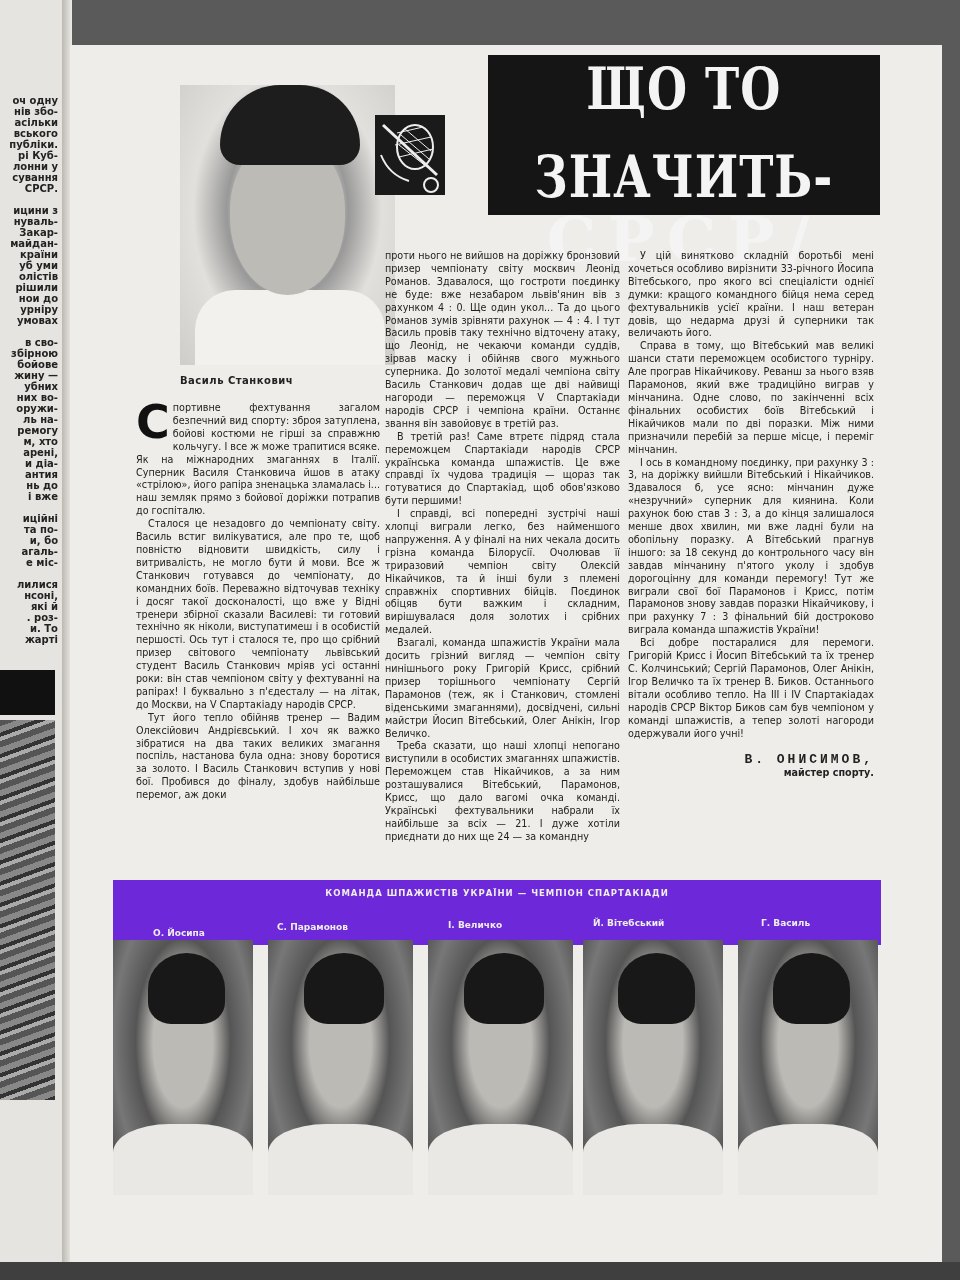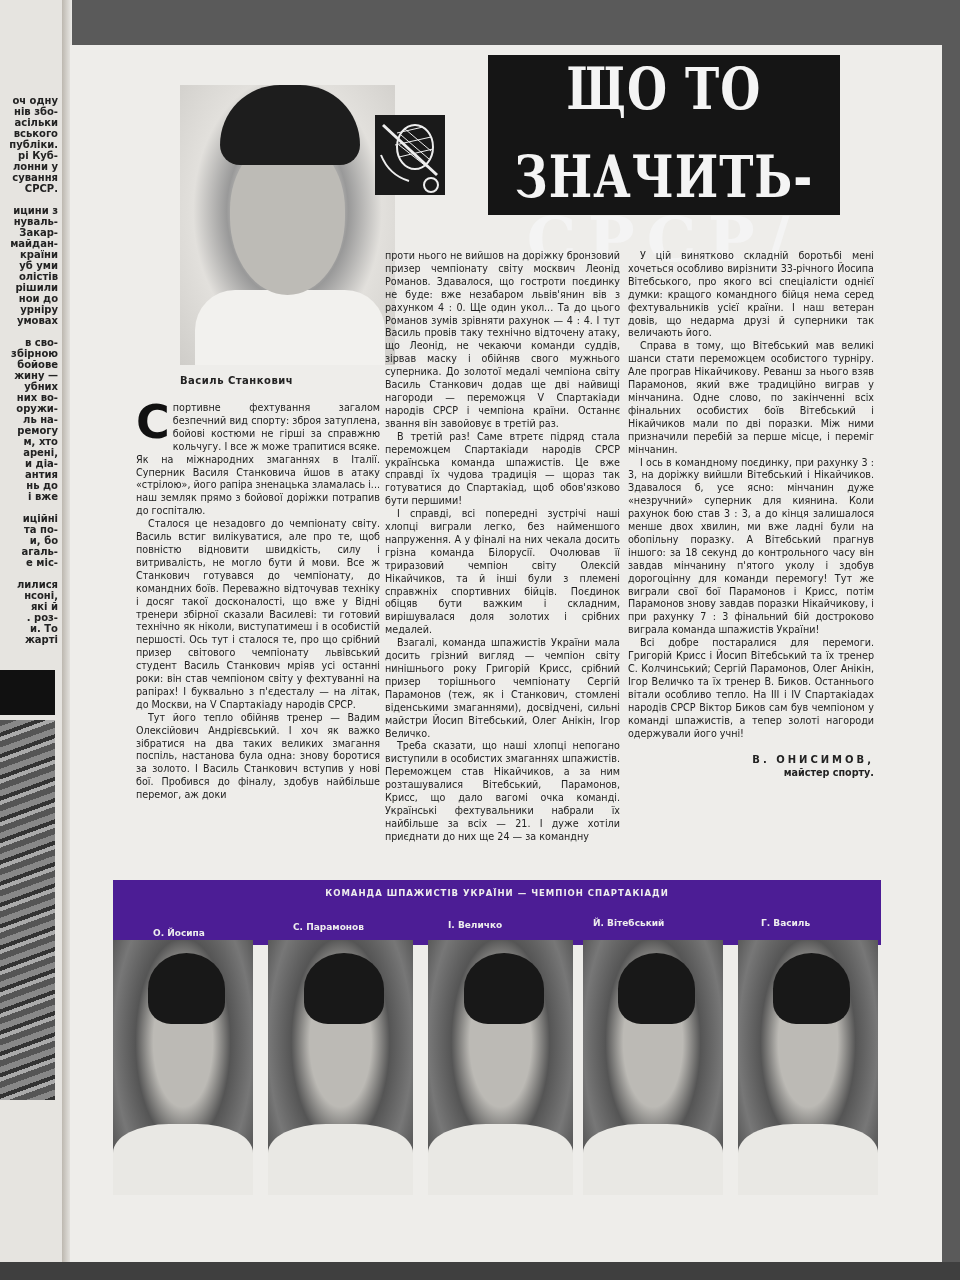--- a/index.html
+++ b/index.html
@@ -14,37 +14,37 @@
 
   .portrait{position:absolute;left:110px;top:40px;width:215px;height:280px;background:radial-gradient(ellipse at 50% 45%,#d9d7d3 0 28%,#999 40%,#e2e0dc 62%,#cfcdc9 100%);overflow:hidden;}
   .portrait .hair{position:absolute;left:40px;top:0;width:140px;height:80px;background:#1d1d1d;border-radius:60px 60px 20px 20px;}
   .portrait .face{position:absolute;left:50px;top:55px;width:115px;height:155px;background:#bdbbb6;border-radius:45% 45% 50% 50%;}
   .portrait .collar{position:absolute;left:15px;top:205px;width:190px;height:80px;background:#f2f1ee;border-radius:40px 40px 0 0;}
   .caption-main{position:absolute;left:110px;top:330px;font-size:10px;font-weight:bold;letter-spacing:0.5px;color:#222;}
 
   .fencing-icon{position:absolute;left:305px;top:70px;width:70px;height:80px;background:#1a1a1a;}
   .fencing-icon svg{width:70px;height:80px;}
 
-  .title-box{position:absolute;left:418px;top:10px;width:352px;height:160px;background:#151515;color:#f4f4f4;font-family:"DejaVu Serif",serif;font-weight:bold;text-align:center;}
+  .title-box{position:absolute;left:418px;top:10px;width:392px;height:160px;background:#151515;color:#f4f4f4;font-family:"DejaVu Serif",serif;font-weight:bold;text-align:center;}
   .title-box .l1{display:block;font-size:46px;line-height:70px;letter-spacing:1px;margin-top:8px;transform:scaleY(1.25);}
   .title-box .l2{display:block;font-size:62px;line-height:74px;letter-spacing:12px;}
 
   .col{position:absolute;font-size:9.6px;line-height:12.9px;color:#222;text-align:justify;}
   .col p{margin:0;text-indent:12px;}
   .col p.first{text-indent:0;}
   .dropcap{float:left;font-size:46px;line-height:40px;font-weight:bold;margin:0 3px 0 0;color:#111;}
   .c1{left:66px;top:357px;width:244px;}
   .c2{left:315px;top:205px;width:235px;}
   .c3{left:558px;top:205px;width:246px;}
   .author{text-align:right;font-weight:bold;margin-top:14px;}
-  .author .nm{display:block;font-size:10px;letter-spacing:3px;}
+  .author .nm{display:block;font-size:13px;letter-spacing:3px;font-family:Liberation Mono, monospace;}
   .author .rk{display:block;font-size:9.6px;}
 
   .team{position:absolute;left:43px;top:835px;width:768px;height:360px;}
-  .team .band{position:absolute;left:0;top:0;width:768px;height:65px;background:#4c1d95;}
+  .team .band{position:absolute;left:0;top:0;width:768px;height:65px;background:#6d28d9;}
   .team .band .head{position:absolute;left:0;top:8px;width:768px;text-align:center;color:#eee;font-size:8.5px;letter-spacing:1px;font-weight:bold;}
   .team .names{position:absolute;left:0;top:40px;width:768px;height:20px;}
   .team .names span{position:absolute;color:#eee;font-size:9px;font-weight:bold;}
   .team .photos{position:absolute;left:0;top:60px;width:768px;height:255px;}
   .team .ph{position:absolute;top:0;height:255px;background:radial-gradient(ellipse at 50% 40%,#bcbab5 0 30%,#555 48%,#777 70%,#3a3a3a 100%);overflow:hidden;}
   .team .ph .hair{position:absolute;left:25%;top:5%;width:55%;height:28%;background:#181818;border-radius:50% 50% 30% 30%;}
   .team .ph .suit{position:absolute;left:0;bottom:0;width:100%;height:28%;background:#e9e8e4;border-radius:40% 40% 0 0;}
 </style>
 </head>
 <body>
@@ -154,21 +154,21 @@
       <span class="rk">майстер спорту.</span>
     </div>
   </div>
 
   <div class="team">
     <div class="band">
       <div class="head">КОМАНДА ШПАЖИСТІВ УКРАЇНИ — ЧЕМПІОН СПАРТАКІАДИ</div>
     </div>
     <div class="names">
       <span style="left:40px;top:8px">О. Йосипа</span>
-      <span style="left:180px;top:2px">С. Парамонов</span>
+      <span style="left:164px;top:2px">С. Парамонов</span>
       <span style="left:335px;top:0px">І. Величко</span>
       <span style="left:480px;top:-2px">Й. Вітебський</span>
       <span style="left:648px;top:-2px">Г. Василь</span>
     </div>
     <div class="photos">
       <div class="ph" style="left:0;width:140px;">
           <div class="suit"></div>
           <div class="hair"></div>
         </div>
       <div class="ph" style="left:155px;width:145px;">

